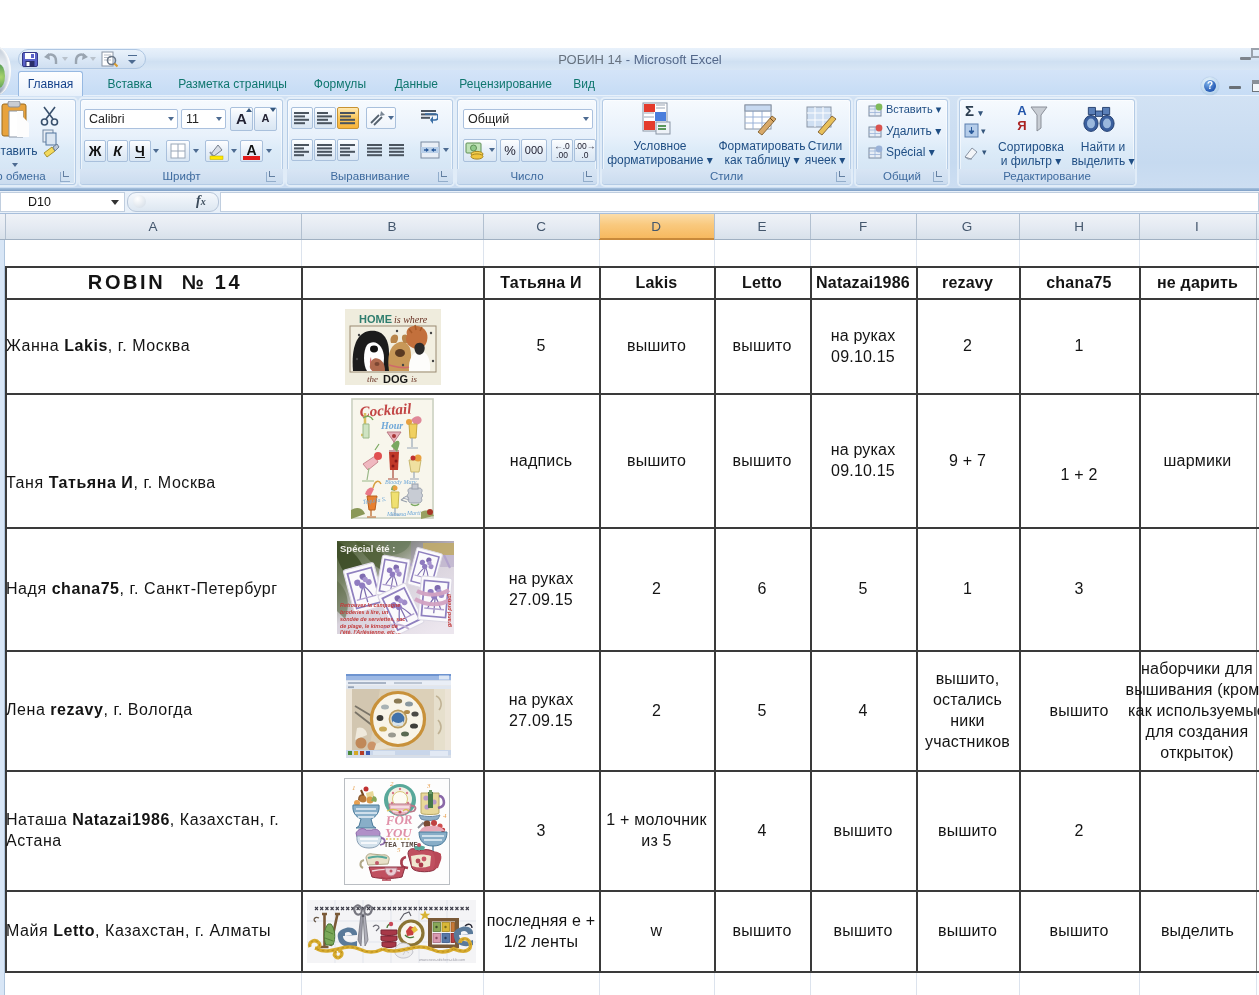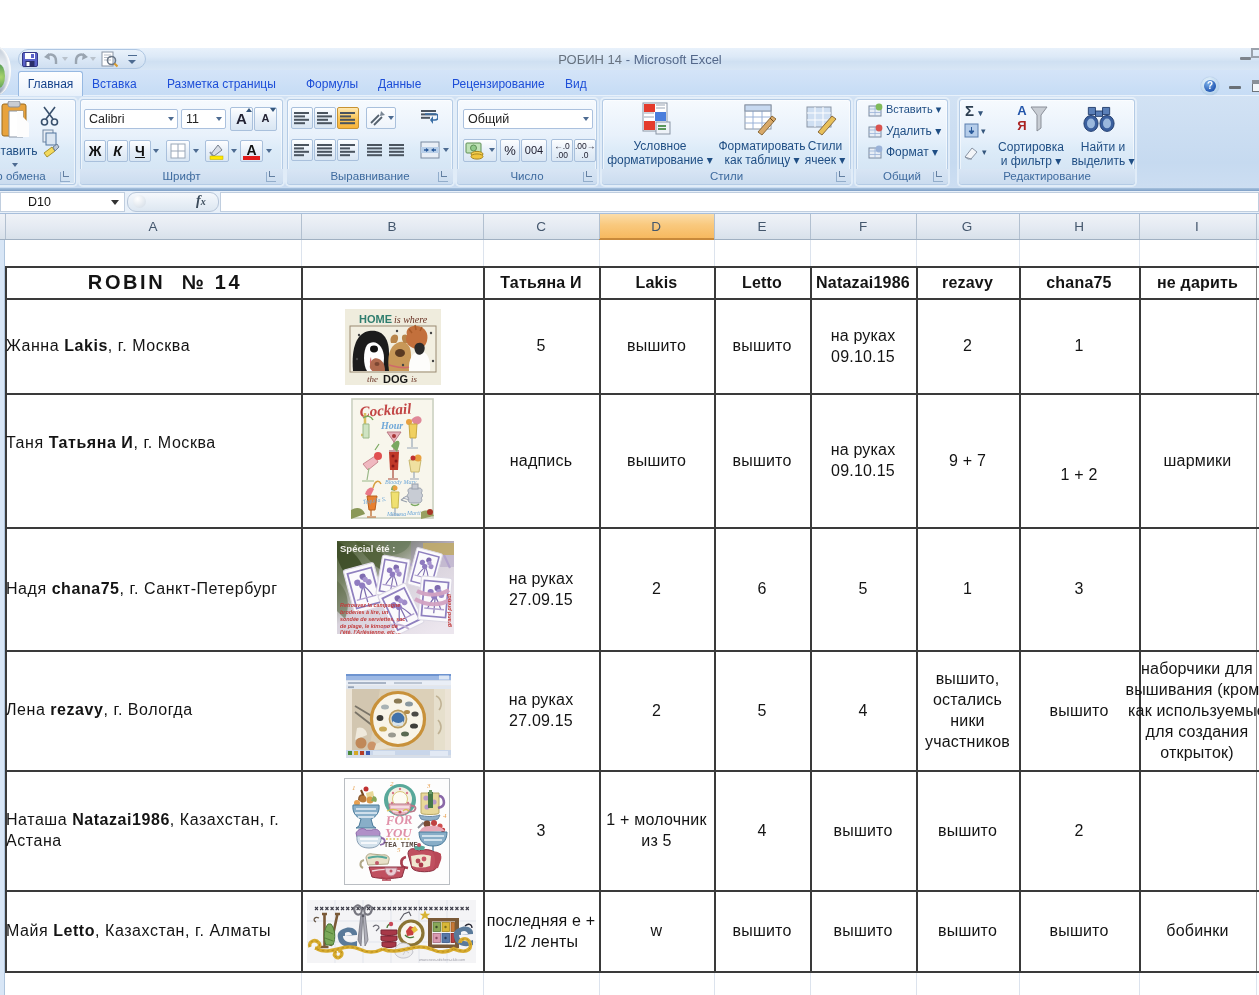--- a/index.html
+++ b/index.html
@@ -3,21 +3,21 @@
 *{margin:0;padding:0;box-sizing:border-box}
 html,body{width:1259px;height:995px;overflow:hidden;background:#fff;font-family:"Liberation Sans",sans-serif}
 body{position:relative}
 .ab{position:absolute}
 
 #titlebar{left:0;top:48px;width:1259px;height:22px;background:linear-gradient(#e8f1fb,#dce9f7 40%,#cfe0f2 62%,#d8e6f5)}
 #title{left:508px;top:52px;width:264px;height:15px;font-size:13px;color:#51657d;text-align:center}
 #tabrow{left:0;top:70px;width:1259px;height:26px;background:linear-gradient(#d4e4f8,#c6dcf5);border-bottom:1px solid #e8f1fb}
 #ribbon{left:0;top:96px;width:1259px;height:95px;background:linear-gradient(#d2e2f4,#c6daf0 70%,#cddef2)}
 #ribbonedge{left:0;top:188px;width:1259px;height:3px;background:linear-gradient(#a8c2de,#7d9fc6)}
-.tab{position:absolute;top:73px;height:23px;font-size:12px;color:#1d4ed8;text-align:left;line-height:23px}
+.tab{position:absolute;top:73px;height:23px;font-size:12px;color:#0f766e;text-align:right;line-height:23px}
 #tabsel{left:18px;top:71px;width:65px;height:25px;background:linear-gradient(#fdfeff,#f4f8fd 50%,#e8f1fb);border:1px solid #97b9e2;border-bottom:none;border-radius:3px 3px 0 0;color:#15428b;font-size:12px;text-align:center;line-height:25px}
 .grp{position:absolute;top:99px;height:86px;background:linear-gradient(#f6fafe,#e8f1fb 42%,#dcebf8 60%,#d0e1f2);border:1px solid #b4cbe5;border-radius:3px;box-shadow:inset 0 0 0 1px rgba(255,255,255,.55), 0 0 0 2px rgba(244,249,253,.55)}
 .glabel{position:absolute;top:169px;height:15px;font-size:11.5px;color:#3e6a9e;text-align:center;background:linear-gradient(#d8e5f4,#cbdcef);border-radius:0 0 3px 3px;line-height:15px}
 .dlg{position:absolute;top:172px;width:10px;height:10px;border:1px solid #8ca8c8;border-top:none;border-right:none;opacity:.9}
 .dlg:after{content:"";position:absolute;left:2px;top:-1px;width:5px;height:5px;border-left:1px solid #577599;border-bottom:1px solid #577599}
 .btn2{position:absolute;border:1px solid #a9c0dc;border-radius:2px;background:linear-gradient(#fdfeff,#e8f0f9 48%,#d9e6f3)}
 .combo{position:absolute;height:20px;background:#fff;border:1px solid #abc1de;border-radius:2px;font-size:12.5px;color:#222;padding-left:4px;line-height:18px}
 .cardn{position:absolute;width:0;height:0;border-left:3.5px solid transparent;border-right:3.5px solid transparent;border-top:4px solid #4d6b91}
 
 #fbar{left:0;top:191px;width:1259px;height:22px;background:#e8f0f9}
@@ -214,21 +214,21 @@
 <div class="cardn" style="left:583px;top:117px"></div>
 <div class="btn2" style="left:463px;top:139px;width:34px;height:23px"></div>
 <svg class="ab" style="left:465px;top:141px" width="20" height="19" viewBox="0 0 20 19">
     <rect x="1" y="2" width="15" height="10" rx="1" fill="#bfe2b7" stroke="#5f8f57"></rect>
     <circle cx="8.5" cy="7" r="3" fill="#8fc98a" stroke="#5f8f57"></circle>
     <ellipse cx="12" cy="13" rx="6" ry="2.6" fill="#f5cf4e" stroke="#a8851e"></ellipse>
     <ellipse cx="12" cy="15.5" rx="6" ry="2.6" fill="#f0c53e" stroke="#a8851e"></ellipse>
   </svg>
 <div class="cardn" style="left:489px;top:148px"></div>
 <div class="btn2" style="left:500px;top:139px;width:20px;height:23px;font-size:13px;color:#223;text-align:center;line-height:21px">%</div>
-<div class="btn2" style="left:521px;top:139px;width:26px;height:23px;font-size:11px;color:#223;text-align:center;line-height:21px">004</div>
+<div class="btn2" style="left:521px;top:139px;width:26px;height:23px;font-size:11px;color:#223;text-align:center;line-height:21px">000</div>
 <div class="btn2" style="left:551px;top:139px;width:22px;height:23px;font-size:8.5px;color:#223;text-align:center;line-height:9px;padding-top:2px">←.0<br>.00</div>
 <div class="btn2" style="left:574px;top:139px;width:22px;height:23px;font-size:8.5px;color:#223;text-align:center;line-height:9px;padding-top:2px">.00→<br>.0</div>
 <div class="grp" style="left:602px;width:249px"></div>
 <div class="glabel" style="left:602px;width:249px">Стили</div>
 <div class="dlg" style="left:836px"></div>
 <svg class="ab" style="left:642px;top:102px" width="30" height="34" viewBox="0 0 30 34">
     <rect x="1" y="1" width="24" height="28" fill="#fff" stroke="#8a95a5"></rect>
     <rect x="2" y="2" width="11" height="8" fill="#e43b2c"></rect>
     <rect x="13" y="10" width="11" height="9" fill="#4a7edc"></rect>
     <rect x="2" y="19" width="11" height="9" fill="#e43b2c"></rect>
@@ -265,21 +265,21 @@
     <rect x="1" y="3" width="12" height="10" fill="#e8eef6" stroke="#7a8aa0"></rect>
     <path d="M1 6h12M1 9.5h12M7 3v10" stroke="#9ab2d8" stroke-width=".8"></path>
     <circle cx="11" cy="4" r="3.4" fill="#d9534f"></circle>
   </svg>
 <div class="ab" style="left:886px;top:124px;width:64px;height:15px;font-size:12px;color:#1f4e84">Удалить ▾</div>
 <svg class="ab" style="left:868px;top:145px" width="15" height="15" viewBox="0 0 15 15">
     <rect x="1" y="3" width="12" height="10" fill="#e8eef6" stroke="#7a8aa0"></rect>
     <path d="M1 6h12M1 9.5h12M7 3v10" stroke="#9ab2d8" stroke-width=".8"></path>
     <circle cx="11" cy="4" r="3.4" fill="#9ab2d8"></circle>
   </svg>
-<div class="ab" style="left:886px;top:145px;width:64px;height:15px;font-size:12px;color:#1f4e84">Формат ▾</div>
+<div class="ab" style="left:886px;top:145px;width:64px;height:15px;font-size:12px;color:#1f4e84">Spécial ▾</div>
 <div class="grp" style="left:959px;width:176px"></div>
 <div class="glabel" style="left:959px;width:176px">Редактирование</div>
 <div class="ab" style="left:965px;top:102px;width:30px;height:16px;font-size:15px;font-weight:bold;color:#2c3e50;text-align:left">Σ <span style="font-size:9px;color:#35567c">▾</span></div>
 <svg class="ab" style="left:964px;top:123px" width="15" height="15" viewBox="0 0 15 15">
     <rect x="1" y="1" width="13" height="13" fill="#b5cdea" stroke="#5a7eae"></rect>
     <path d="M7.5 4v6M5 8l2.5 3L10 8z" fill="#2a5a9a" stroke="#2a5a9a"></path>
   </svg>
 <div class="ab" style="left:981px;top:126px;width:10px;height:10px;font-size:9px;color:#35567c">▾</div>
 <svg class="ab" style="left:963px;top:145px" width="17" height="15" viewBox="0 0 17 15">
     <path d="M2 12L9 3l5 4-6 7z" fill="#f3f5f8" stroke="#8a95a5"></path>
@@ -380,21 +380,21 @@
 <div class="ct bold" style="left:1141px;top:268px;width:113px;height:28px">не дарить</div>
 <div class="lt" style="left:6px;top:300px;width:279px;height:91px">
     <span>Жанна <b>Lakis</b>, г. Москва</span>
   </div>
 <div class="ct" style="left:485px;top:300px;width:112px;height:91px">5</div>
 <div class="ct" style="left:601px;top:300px;width:111px;height:91px">вышито</div>
 <div class="ct" style="left:716px;top:300px;width:92px;height:91px">вышито</div>
 <div class="ct" style="left:812px;top:300px;width:102px;height:91px">на руках<br>09.10.15</div>
 <div class="ct" style="left:918px;top:300px;width:99px;height:91px">2</div>
 <div class="ct" style="left:1021px;top:300px;width:116px;height:91px">1</div>
-<div class="lt" style="left:6px;top:378px;width:279px;height:130px">
+<div class="lt" style="left:6px;top:418px;width:279px;height:130px">
     <span>Таня <b>Татьяна И</b>, г. Москва</span>
   </div>
 <div class="ct" style="left:485px;top:395px;width:112px;height:130px">надпись</div>
 <div class="ct" style="left:601px;top:395px;width:111px;height:130px">вышито</div>
 <div class="ct" style="left:716px;top:395px;width:92px;height:130px">вышито</div>
 <div class="ct" style="left:812px;top:395px;width:102px;height:130px">на руках<br>09.10.15</div>
 <div class="ct" style="left:918px;top:395px;width:99px;height:130px">9 + 7</div>
 <div class="ct" style="left:1021px;top:409px;width:116px;height:130px">1 + 2</div>
 <div class="ct" style="left:1141px;top:395px;width:113px;height:130px">шармики</div>
 <div class="lt" style="left:6px;top:529px;width:279px;height:119px">
@@ -427,21 +427,21 @@
 <div class="ct" style="left:1021px;top:772px;width:116px;height:116px">2</div>
 <div class="lt" style="left:6px;top:892px;width:279px;height:77px">
     <span>Майя <b>Letto</b>, Казахстан, г. Алматы</span>
   </div>
 <div class="ct" style="left:485px;top:892px;width:112px;height:77px">последняя е +<br>1/2 ленты</div>
 <div class="ct" style="left:601px;top:892px;width:111px;height:77px">w</div>
 <div class="ct" style="left:716px;top:892px;width:92px;height:77px">вышито</div>
 <div class="ct" style="left:812px;top:892px;width:102px;height:77px">вышито</div>
 <div class="ct" style="left:918px;top:892px;width:99px;height:77px">вышито</div>
 <div class="ct" style="left:1021px;top:892px;width:116px;height:77px">вышито</div>
-<div class="ct" style="left:1141px;top:892px;width:113px;height:77px">бобинки</div>
+<div class="ct" style="left:1141px;top:892px;width:113px;height:77px">выделить</div>
 
 <svg class="ab" style="left:22px;top:52px" width="16" height="15" viewBox="0 0 16 15">
 <rect x="0.5" y="0.5" width="15" height="14" rx="1.5" fill="#5a62c8" stroke="#353a88"></rect>
 <rect x="3" y="1" width="10" height="6" fill="#fff"></rect>
 <rect x="9" y="2" width="3" height="4" fill="#5a62c8"></rect>
 <rect x="3.5" y="9" width="9" height="6" fill="#2a2e6a"></rect>
 <rect x="4.5" y="10" width="3" height="4" fill="#fff"></rect>
   </svg>
 <svg class="ab" style="left:43px;top:53px" width="17" height="13" viewBox="0 0 17 13">
 <path d="M4 3 C8 0,13 2,13 8 v3" fill="none" stroke="#9aa5b1" stroke-width="2.4"></path>

